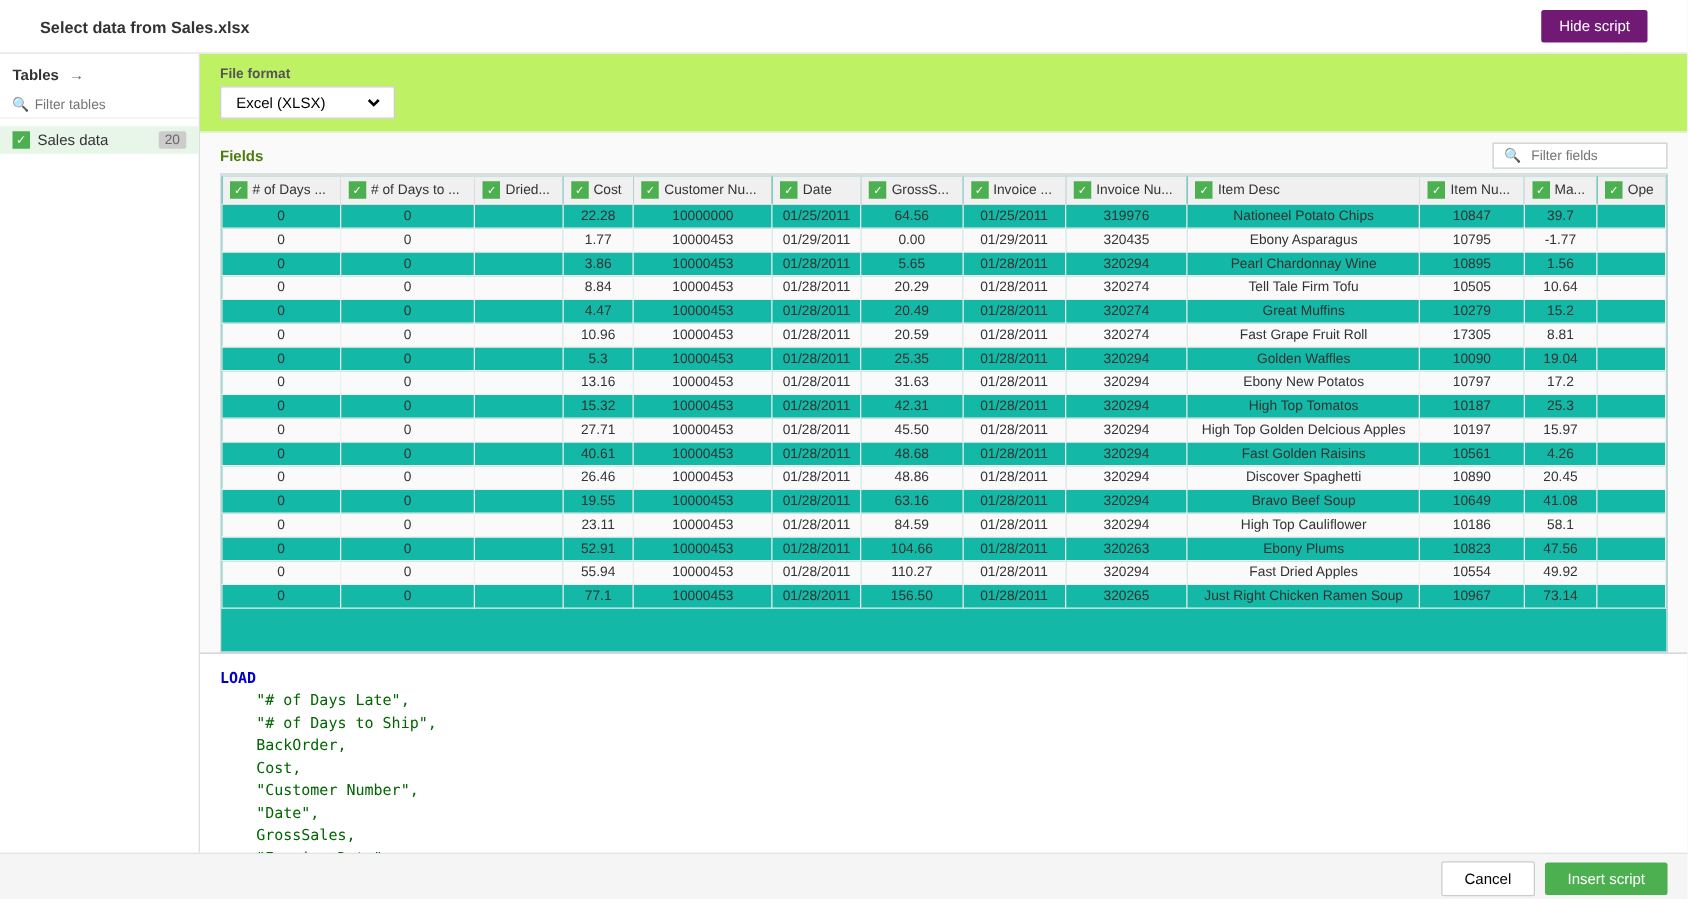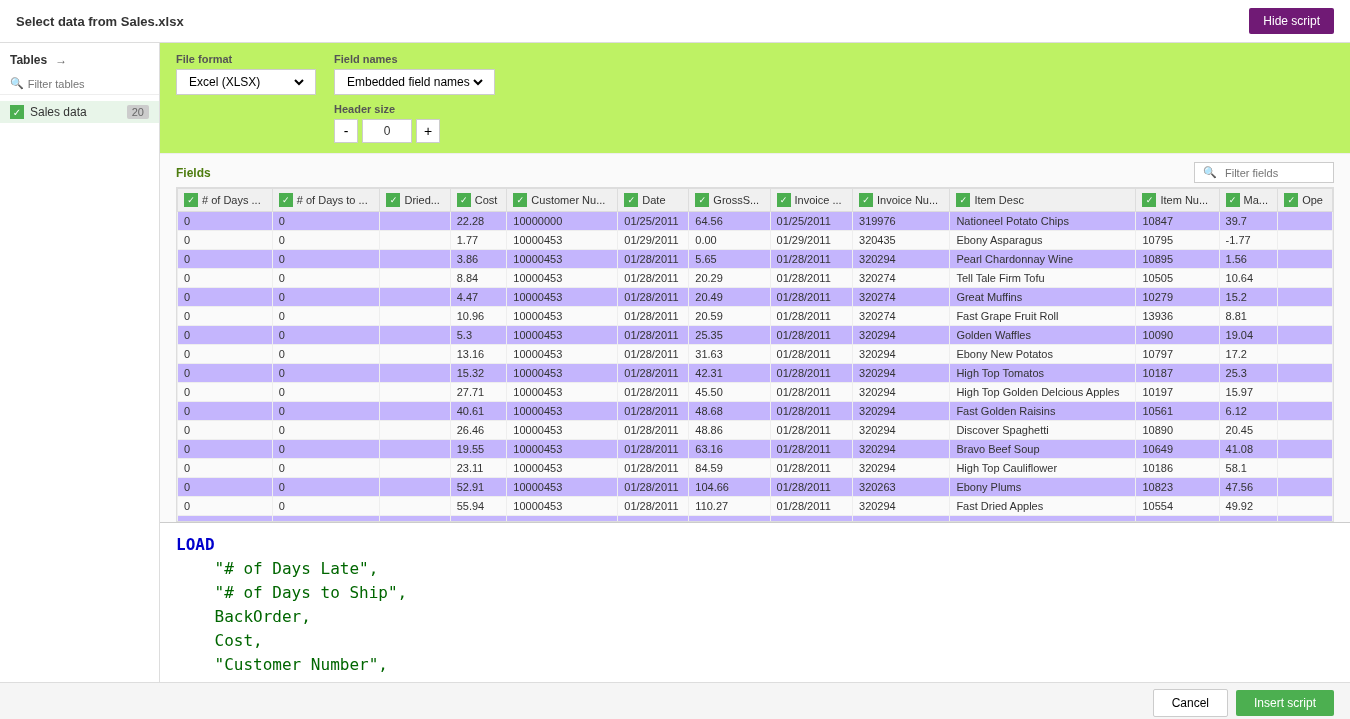--- a/index.html
+++ b/index.html
@@ -1,18 +1,18 @@
 <!DOCTYPE html>
 <html><head>
   <meta charset="utf-8">
   <style>
     * { box-sizing: border-box; margin: 0; padding: 0; }
     body { font-family: Arial, sans-serif; font-size: 12px; background: #f5f5f5; color: #333; height: 719px; overflow: hidden; }
     
-    .top-bar { display: flex; align-items: center; justify-content: space-between; padding: 8px 16px; background: #fff; border-bottom: 1px solid #ddd; }
+    .top-bar { display: flex; align-items: center; justify-content: space-between; padding: 8px 32px; background: #fff; border-bottom: 1px solid #ddd; }
     .top-bar-title { font-size: 13px; font-weight: bold; color: #333; }
     .hide-script-btn { background: #701a75; color: #fff; border: none; padding: 6px 14px; font-size: 12px; cursor: pointer; border-radius: 2px; }
     
     .main-content { display: flex; height: calc(719px - 40px - 40px); }
     
     .sidebar { width: 160px; min-width: 160px; background: #fff; border-right: 1px solid #ddd; padding: 10px 0; display: flex; flex-direction: column; }
     .sidebar-title { font-size: 12px; font-weight: bold; color: #333; padding: 0 10px 6px 10px; display: flex; align-items: flex-end; gap: 8px; }
     .arrow-right { font-size: 12px; color: #666; }
     .filter-input-wrap { display: flex; align-items: center; padding: 4px 10px; border-bottom: 1px solid #eee; margin-bottom: 6px; }
     .filter-icon { color: #999; margin-right: 4px; font-size: 11px; }
@@ -36,31 +36,31 @@
     .header-size-row { display: flex; align-items: center; gap: 4px; }
     .header-btn { width: 24px; height: 24px; border: 1px solid #ccc; background: #fff; cursor: pointer; font-size: 14px; display: flex; align-items: center; justify-content: center; }
     .header-val { width: 50px; height: 24px; border: 1px solid #ccc; text-align: center; font-size: 12px; display: flex; align-items: center; justify-content: center; background: #fff; }
 
     .fields-section { flex: 1; display: flex; flex-direction: column; overflow: hidden; }
     .fields-header { display: flex; align-items: center; justify-content: space-between; padding: 8px 16px 4px 16px; }
     .fields-label { font-size: 12px; font-weight: bold; color: #4d7c0f; }
     .filter-fields-wrap { display: flex; align-items: center; gap: 4px; border: 1px solid #ccc; padding: 3px 8px; background: #fff; }
     .filter-fields-input { border: none; outline: none; font-size: 11px; color: #999; width: 100px; background: transparent; }
     
-    .data-table-wrap { flex: 1; overflow: auto; margin: 0 16px; border: 1px solid #ddd; background: #c4b5fd; position: relative; }
+    .data-table-wrap { flex: 1; overflow: auto; margin: 0 16px; border: 1px solid #ddd; background: #14b8a6; position: relative; text-align: center; }
     .data-table { border-collapse: collapse; width: 100%; font-size: 11px; }
     .data-table th { background: #f0f0f0; border: 1px solid #ddd; padding: 4px 6px; font-weight: normal; font-size: 11px; white-space: nowrap; position: sticky; top: 0; z-index: 2; }
     .data-table th .th-inner { display: flex; align-items: center; gap: 4px; }
     .data-table td { border: 1px solid #eee; padding: 3px 6px; white-space: nowrap; font-size: 11px; }
     .data-table tr:nth-child(even) td { background: #fafafa; }
     .col-checkbox { width: 14px; height: 14px; background: #4caf50; display: inline-flex; align-items: center; justify-content: center; flex-shrink: 0; }
     .col-checkbox::after { content: '✓'; color: #fff; font-size: 9px; }
 
     .script-section { height: 160px; border-top: 1px solid #ccc; background: #fff; display: flex; flex-direction: column; }
-    .script-content { flex: 1; overflow-y: auto; padding: 10px 16px; font-family: monospace; font-size: 16px; color: #333; line-height: 1.5; }
+    .script-content { flex: 1; overflow-y: auto; padding: 10px 16px; font-family: monospace; font-size: 12px; color: #333; line-height: 1.5; }
     .script-keyword { color: #0000cc; font-weight: bold; }
     .script-field { color: #006600; }
 
     .bottom-bar { height: 40px; background: #f5f5f5; border-top: 1px solid #ddd; display: flex; align-items: center; justify-content: flex-end; padding: 0 16px; gap: 8px; }
     .cancel-btn { background: #fff; border: 1px solid #ccc; padding: 6px 18px; font-size: 12px; cursor: pointer; border-radius: 2px; }
     .insert-btn { background: #4caf50; color: #fff; border: none; padding: 6px 18px; font-size: 12px; cursor: pointer; border-radius: 2px; }
 
     ::-webkit-scrollbar { width: 8px; height: 8px; }
     ::-webkit-scrollbar-track { background: #f0f0f0; }
     ::-webkit-scrollbar-thumb { background: #bbb; border-radius: 2px; }
@@ -99,39 +99,20 @@
       <div class="form-group">
         <label class="form-label">File format</label>
         <div class="select-wrap">
           <select>
             <option>Excel (XLSX)</option>
             <option>CSV</option>
             <option>JSON</option>
           </select>
         </div>
       </div>
-      <div style="display:flex; flex-direction:column; gap:8px;">
-        <div class="form-group">
-          <label class="form-label">Field names</label>
-          <div class="field-names-wrap">
-            <select>
-              <option>Embedded field names</option>
-              <option>No field names</option>
-            </select>
-          </div>
-        </div>
-        <div class="form-group">
-          <label class="form-label">Header size</label>
-          <div class="header-size-row">
-            <button class="header-btn">-</button>
-            <div class="header-val">0</div>
-            <button class="header-btn">+</button>
-          </div>
-        </div>
-      </div>
     </div>
 
     <div class="fields-section">
       <div class="fields-header">
         <span class="fields-label">Fields</span>
         <div class="filter-fields-wrap">
           <span style="color:#999; font-size:11px; margin-right:4px;">🔍</span>
           <input class="filter-fields-input" type="text" placeholder="Filter fields" style="">
         </div>
       </div>
@@ -300,21 +281,21 @@
                 <td>0</td>
                 <td>0</td>
                 <td></td>
                 <td>10.96</td>
                 <td>10000453</td>
                 <td>01/28/2011</td>
                 <td>20.59</td>
                 <td>01/28/2011</td>
                 <td>320274</td>
                 <td>Fast Grape Fruit Roll</td>
-                <td>13936</td>
+                <td>17305</td>
                 <td>8.81</td>
                 <td></td>
               </tr>
               <tr>
                 <td>0</td>
                 <td>0</td>
                 <td></td>
                 <td>5.3</td>
                 <td>10000453</td>
                 <td>01/28/2011</td>
@@ -376,21 +357,21 @@
                 <td>0</td>
                 <td></td>
                 <td>40.61</td>
                 <td>10000453</td>
                 <td>01/28/2011</td>
                 <td>48.68</td>
                 <td>01/28/2011</td>
                 <td>320294</td>
                 <td>Fast Golden Raisins</td>
                 <td>10561</td>
-                <td>6.12</td>
+                <td>4.26</td>
                 <td></td>
               </tr>
               <tr>
                 <td>0</td>
                 <td>0</td>
                 <td></td>
                 <td>26.46</td>
                 <td>10000453</td>
                 <td>01/28/2011</td>
                 <td>48.86</td>

